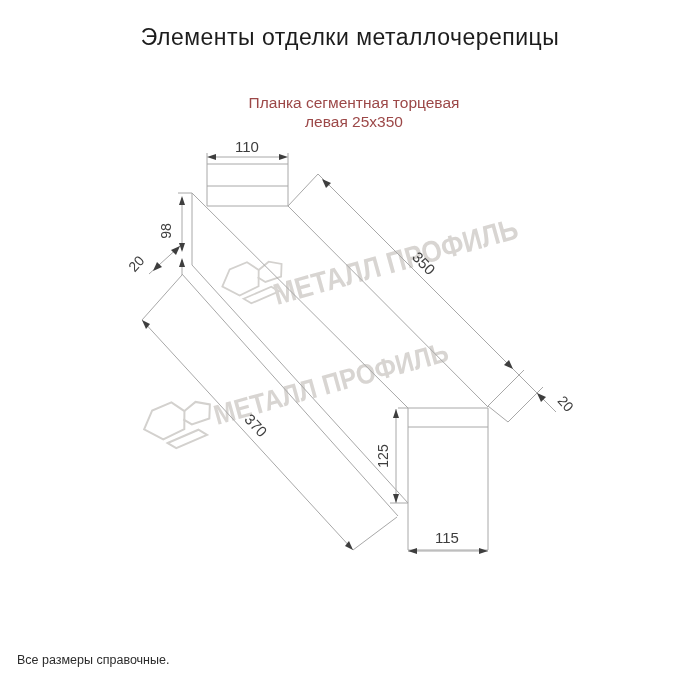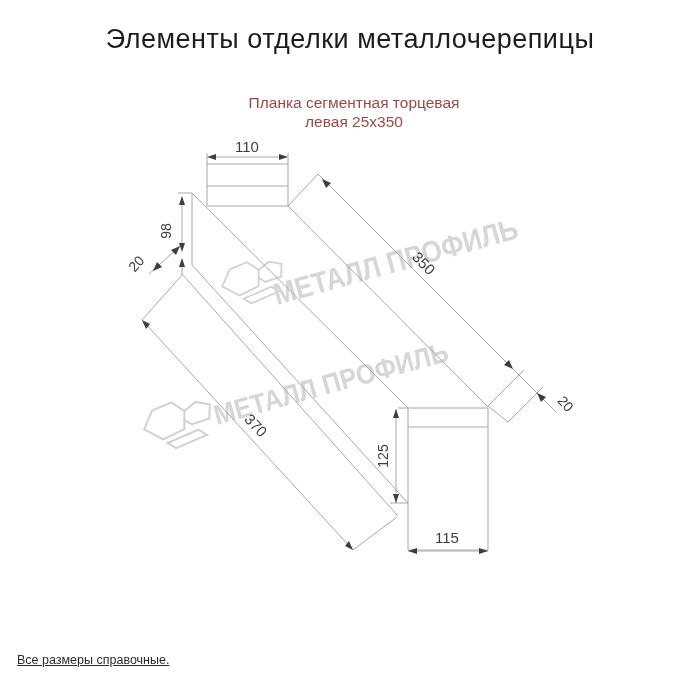--- a/index.html
+++ b/index.html
@@ -1,21 +1,21 @@
 <!DOCTYPE html>
 <html><head>
 <meta charset="utf-8">
 <style>
   html,body{margin:0;padding:0;background:#ffffff;}
   body{width:700px;height:700px;position:relative;font-family:"Liberation Sans",sans-serif;overflow:hidden;}
   .page-title{position:absolute;top:24px;left:0;width:700px;text-align:center;
-    font-size:27px;color:#1c1c1c;letter-spacing:.5px;}
+    font-size:23px;color:#1c1c1c;letter-spacing:.5px;}
   .subtitle{position:absolute;top:93px;left:0;width:708px;text-align:center;
     font-size:15.5px;line-height:19px;color:#9c4848;}
-  .footer{position:absolute;left:17px;top:649px;font-size:12.5px;line-height:22px;color:#2b2b2b;text-decoration:underline;}
+  .footer{position:absolute;left:17px;top:649px;font-size:12.5px;line-height:22px;color:#2b2b2b;}
   svg{position:absolute;left:0;top:0;}
   .dline{stroke:#a8a8a8;stroke-width:1;fill:none;}
   .arr{fill:#3e3e3e;stroke:none;}
   .dimtxt{fill:#3e3e3e;font-family:"Liberation Sans",sans-serif;}
   .wmtxt{fill:#d8d5d2;font-family:"Liberation Sans",sans-serif;font-weight:bold;}
   .wmshape{stroke:#d3d1ce;stroke-width:2;fill:none;}
 </style>
 </head>
 <body>
 

